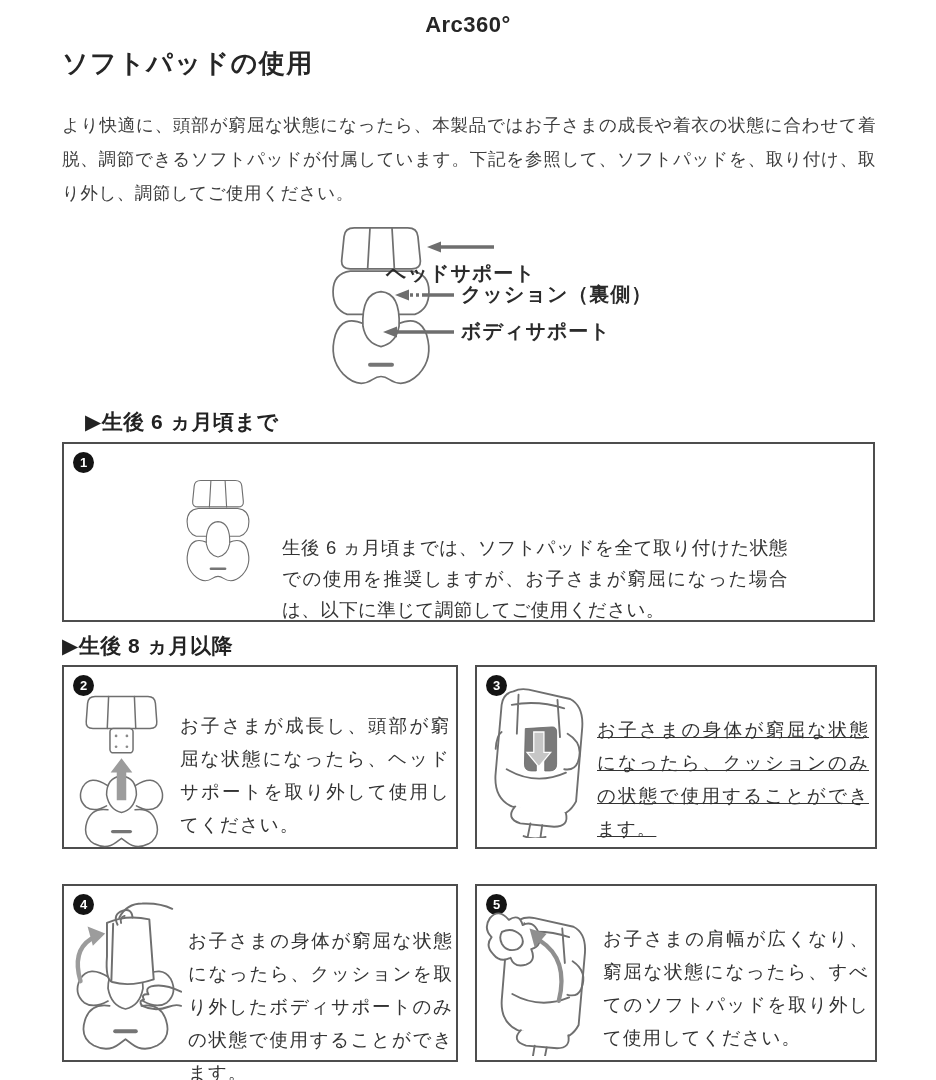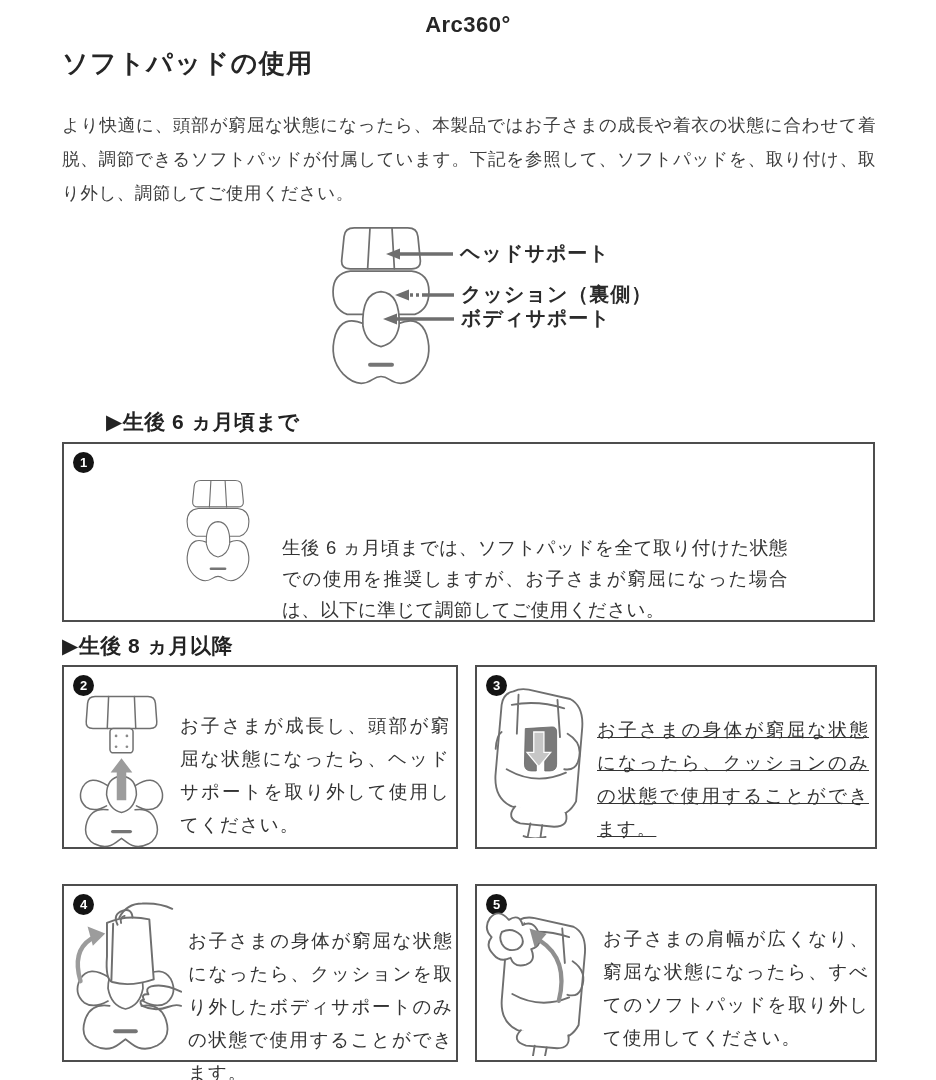--- a/index.html
+++ b/index.html
@@ -6,21 +6,21 @@
   .page{
     position:relative;width:936px;height:1080px;background:#ffffff;
     font-family:"Liberation Sans","DejaVu Sans",sans-serif;color:#2b2b2b;
     margin:0 auto;overflow:hidden;
   }
   .abs{position:absolute;}
   .brand{top:12px;left:0;width:100%;text-align:center;font-size:22px;font-weight:bold;letter-spacing:.5px;color:#262626;}
   .h1{top:46px;left:62px;font-size:26px;font-weight:bold;letter-spacing:1.5px;color:#262626;}
   .intro{top:108px;left:62px;width:814px;font-size:17.5px;line-height:34px;letter-spacing:.5px;color:#3d3d3d;text-align:justify;}
   .h2{font-size:21px;font-weight:bold;letter-spacing:.5px;color:#222;}
-  .h2a{top:408px;left:70px;padding-left:36px;}
+  .h2a{top:408px;left:49px;padding-left:36px;}
   .h2b{top:632px;left:62px;}
   .stepbox{border:2px solid #4d4d4d;background:#fff;box-sizing:border-box;}
   .box1{left:62px;top:442px;width:813px;height:180px;}
   .box2{left:62px;top:665px;width:396px;height:184px;}
   .box3{left:475px;top:665px;width:402px;height:184px;}
   .box4{left:62px;top:884px;width:396px;height:178px;}
   .box5{left:475px;top:884px;width:402px;height:178px;}
   .badge{
     left:9px;top:8px;width:21px;height:21px;border-radius:50%;background:#141414;color:#fff;
     font-size:13px;font-weight:bold;display:flex;align-items:center;justify-content:center;line-height:1;
@@ -45,36 +45,36 @@
 
   <svg class="abs" style="left:322px;top:224px;width:118px;height:169px;" viewBox="0 0 150 215">
     <path class="line" d="M36,60 H114 Q136,63 136,86 Q136,109 118,115 H32 Q14,109 14,86 Q14,63 36,60 Z"></path>
     <path class="line" d="M53,127 Q26,115 17,141 Q8,171 27,191 Q46,210 64,198 Q70,194 75,194 Q80,194 86,198 Q104,210 123,191 Q142,171 133,141 Q124,115 97,127"></path>
     <path class="line" d="M52,130 Q50,88 75,86 Q100,88 98,130 Q94,152 75,156 Q56,152 52,130 Z"></path>
     <path class="line" d="M41,5 H109 Q121,5 122,16 L125,46 Q126,57 114,57 H36 Q24,57 25,46 L28,16 Q29,5 41,5 Z"></path>
     <path class="line-n" d="M61,5 L58,57 M89,5 L92,57"></path>
     <path class="slot" d="M61,179 H89"></path>
   </svg>
 
-  <div class="abs d-row" style="left:386px;top:240px;">
+  <div class="abs d-row" style="left:386px;top:240px;flex-direction:column;">
     <svg width="68" height="14" viewBox="0 0 68 14">
       <line x1="67" y1="7" x2="11" y2="7" stroke="#6e6e6e" stroke-width="3.5"></line>
       <polygon points="0,7 14,1.5 14,12.5" fill="#6e6e6e"></polygon>
     </svg>
     <span class="d-label">ヘッドサポート</span>
   </div>
   <div class="abs d-row" style="left:395px;top:281px;">
     <svg width="60" height="14" viewBox="0 0 60 14">
       <line x1="59" y1="7" x2="30" y2="7" stroke="#6e6e6e" stroke-width="3.5"></line>
       <line x1="30" y1="7" x2="11" y2="7" stroke="#6e6e6e" stroke-width="3.5" stroke-dasharray="3,3"></line>
       <polygon points="0,7 14,1.5 14,12.5" fill="#6e6e6e"></polygon>
     </svg>
     <span class="d-label">クッション（裏側）</span>
   </div>
-  <div class="abs d-row" style="left:383px;top:305px;align-items:center;">
+  <div class="abs d-row" style="left:383px;top:318px;align-items:center;">
     <svg width="72" height="14" viewBox="0 0 72 14">
       <line x1="71" y1="7" x2="11" y2="7" stroke="#6e6e6e" stroke-width="3.5"></line>
       <polygon points="0,7 14,1.5 14,12.5" fill="#6e6e6e"></polygon>
     </svg>
     <span class="d-label">ボディサポート</span>
   </div>
 
   <div class="abs h2 h2a">▶生後 6 ヵ月頃まで</div>
 
   <div class="abs stepbox box1">

